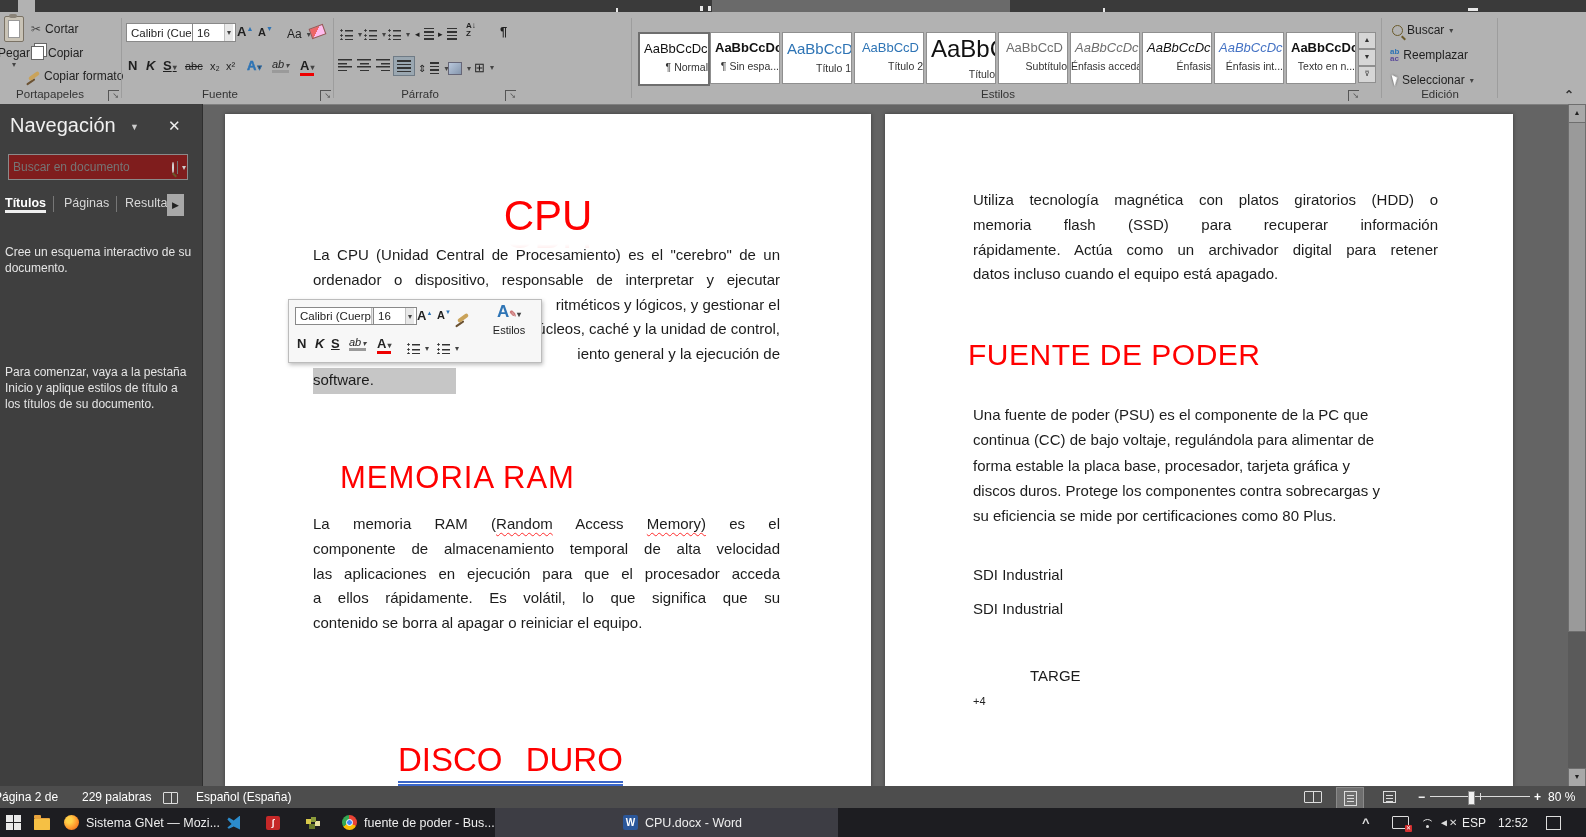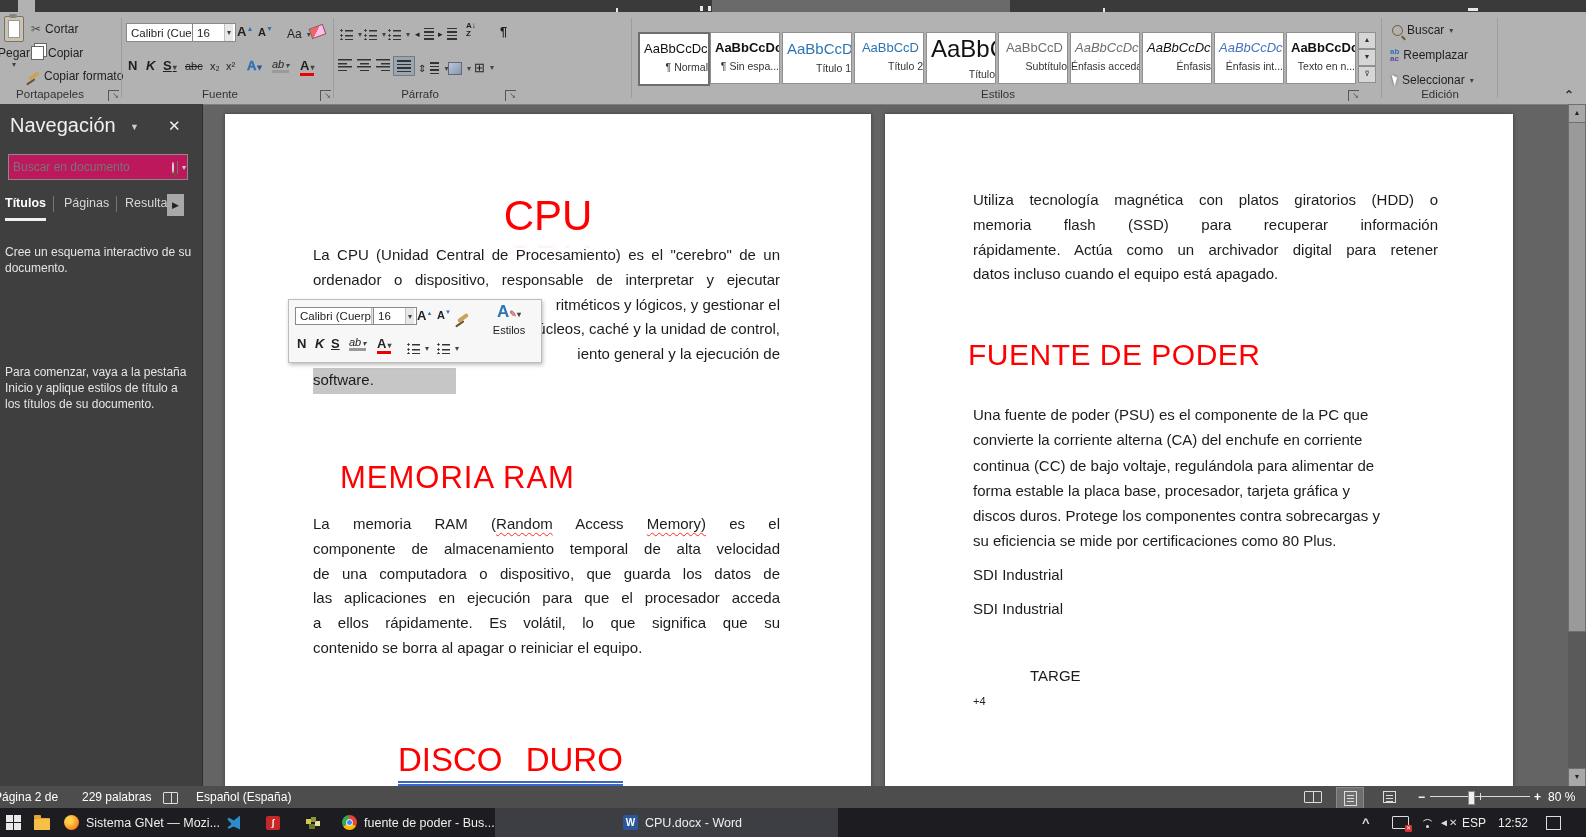--- a/index.html
+++ b/index.html
@@ -59,24 +59,24 @@
   .st-blue{color:#2e74b5 !important;}
   .st-blue2{color:#4472c4 !important;}
   .st-gray{color:#6e6e6e !important;}
   .st-it{font-style:italic;}
   .st-b{font-weight:bold;}
   .st-big{font-size:24px !important;margin-top:2px !important;}
   .gbtn{width:16px;height:15px;background:#d6d6d6;border:1px solid #8f8f8f;font-size:7px;text-align:center;line-height:14px;color:#333;}
   
   #navpane{left:0;top:104px;width:202px;height:682px;background:#3f3f3f;color:#e8e8e8;border-right:1px solid #2e2e2e;}
   #nav-title{left:10px;top:10px;font-size:20px;color:#f0f0f0;}
-  #nav-search{left:8px;top:50px;width:178px;height:24px;border:1px solid #8a8a8a;display:flex;align-items:center;background:#be185d;}
+  #nav-search{left:8px;top:50px;width:178px;height:24px;border:1px solid #8a8a8a;display:flex;align-items:center;background:#7f1d1d;}
   #nav-search input{flex:1;background:transparent;border:none;outline:none;color:#cfcfcf;font-size:12px;padding:0 4px;font-family:"Liberation Sans",sans-serif;}
   .nav-tab{top:92px;font-size:12.5px;color:#d8d8d8;}
-  .nav-tab.active{font-weight:bold;color:#fff;border-bottom:3px solid #f0f0f0;padding-bottom:8px;}
+  .nav-tab.active{font-weight:bold;color:#fff;border-bottom:3px solid #f0f0f0;}
   .nav-sep{top:92px;width:1px;height:16px;background:#777;}
   .nav-more{top:90px;width:17px;height:22px;background:#a8a8a8;color:#222;font-size:9px;text-align:center;line-height:22px;}
   .nav-p{left:5px;width:190px;font-size:12px;line-height:16px;color:#e5e5e5;}
   
   .page{background:#fff;box-shadow:0 0 4px rgba(0,0,0,.4);}
   .docline{font-size:15px;line-height:24.8px;color:#1c1c1c;}
   .jline{text-align:justify;text-align-last:justify;}
   .rfrag{text-align:right;}
   .red-h{color:#ff0000;}
   .squig{text-decoration:underline wavy #ff2b2b 1px;text-underline-offset:3px;}
@@ -344,37 +344,35 @@
     <div class="docline rfrag">iento general y la ejecución de</div>
   </div>
   <div class="abs selblock" style="left:313px;top:368px;width:143px;height:26px;">
     <span class="docline">software.</span>
   </div>
 
   <div class="abs red-h" style="left:340px;top:460px;font-size:31px;letter-spacing:1px;">MEMORIA RAM</div>
   <div class="abs" style="left:313px;top:512px;width:467px;">
     <div class="docline jline"><span>La memoria RAM (</span><span class="squig">Random</span><span> Access </span><span class="squig">Memory)</span><span> es el</span></div>
     <div class="docline jline">componente de almacenamiento temporal de alta velocidad</div>
-    <div class="docline jline">de una computadora o dispositivo, que guarda los datos de</div>
     <div class="docline jline">las aplicaciones en ejecución para que el procesador acceda</div>
     <div class="docline jline">a ellos rápidamente. Es volátil, lo que significa que su</div>
     <div class="docline">contenido se borra al apagar o reiniciar el equipo.</div>
   </div>
   <div class="abs red-h dbl-blue" style="left:398px;top:741px;font-size:33px;word-spacing:14px;">DISCO DURO</div>
 
   <div class="abs" style="left:973px;top:188px;width:465px;">
     <div class="docline jline">Utiliza tecnología magnética con platos giratorios (HDD) o</div>
     <div class="docline jline">memoria flash (SSD) para recuperar información</div>
     <div class="docline jline">rápidamente. Actúa como un archivador digital para retener</div>
     <div class="docline">datos incluso cuando el equipo está apagado.</div>
   </div>
   <div class="abs red-h" style="left:968px;top:338px;font-size:30px;letter-spacing:.5px;">FUENTE DE PODER</div>
   <div class="abs" style="left:973px;top:402px;width:467px;">
     <div class="docline" style="line-height:25.3px;">Una fuente de poder (PSU) es el componente de la PC que</div>
-    <div class="docline" style="line-height:25.3px;">convierte la corriente alterna (CA) del enchufe en corriente</div>
     <div class="docline" style="line-height:25.3px;">continua (CC) de bajo voltaje, regulándola para alimentar de</div>
     <div class="docline" style="line-height:25.3px;">forma estable la placa base, procesador, tarjeta gráfica y</div>
     <div class="docline" style="line-height:25.3px;">discos duros. Protege los componentes contra sobrecargas y</div>
     <div class="docline" style="line-height:25.3px;">su eficiencia se mide por certificaciones como 80 Plus.</div>
   </div>
   <div class="abs docline" style="left:973px;top:563px;">SDI Industrial</div>
   <div class="abs docline" style="left:973px;top:597px;">SDI Industrial</div>
   <div class="abs docline" style="left:1030px;top:664px;">TARGE</div>
   <div class="abs" style="left:973px;top:695px;font-size:11px;color:#222;">+4</div>
 

